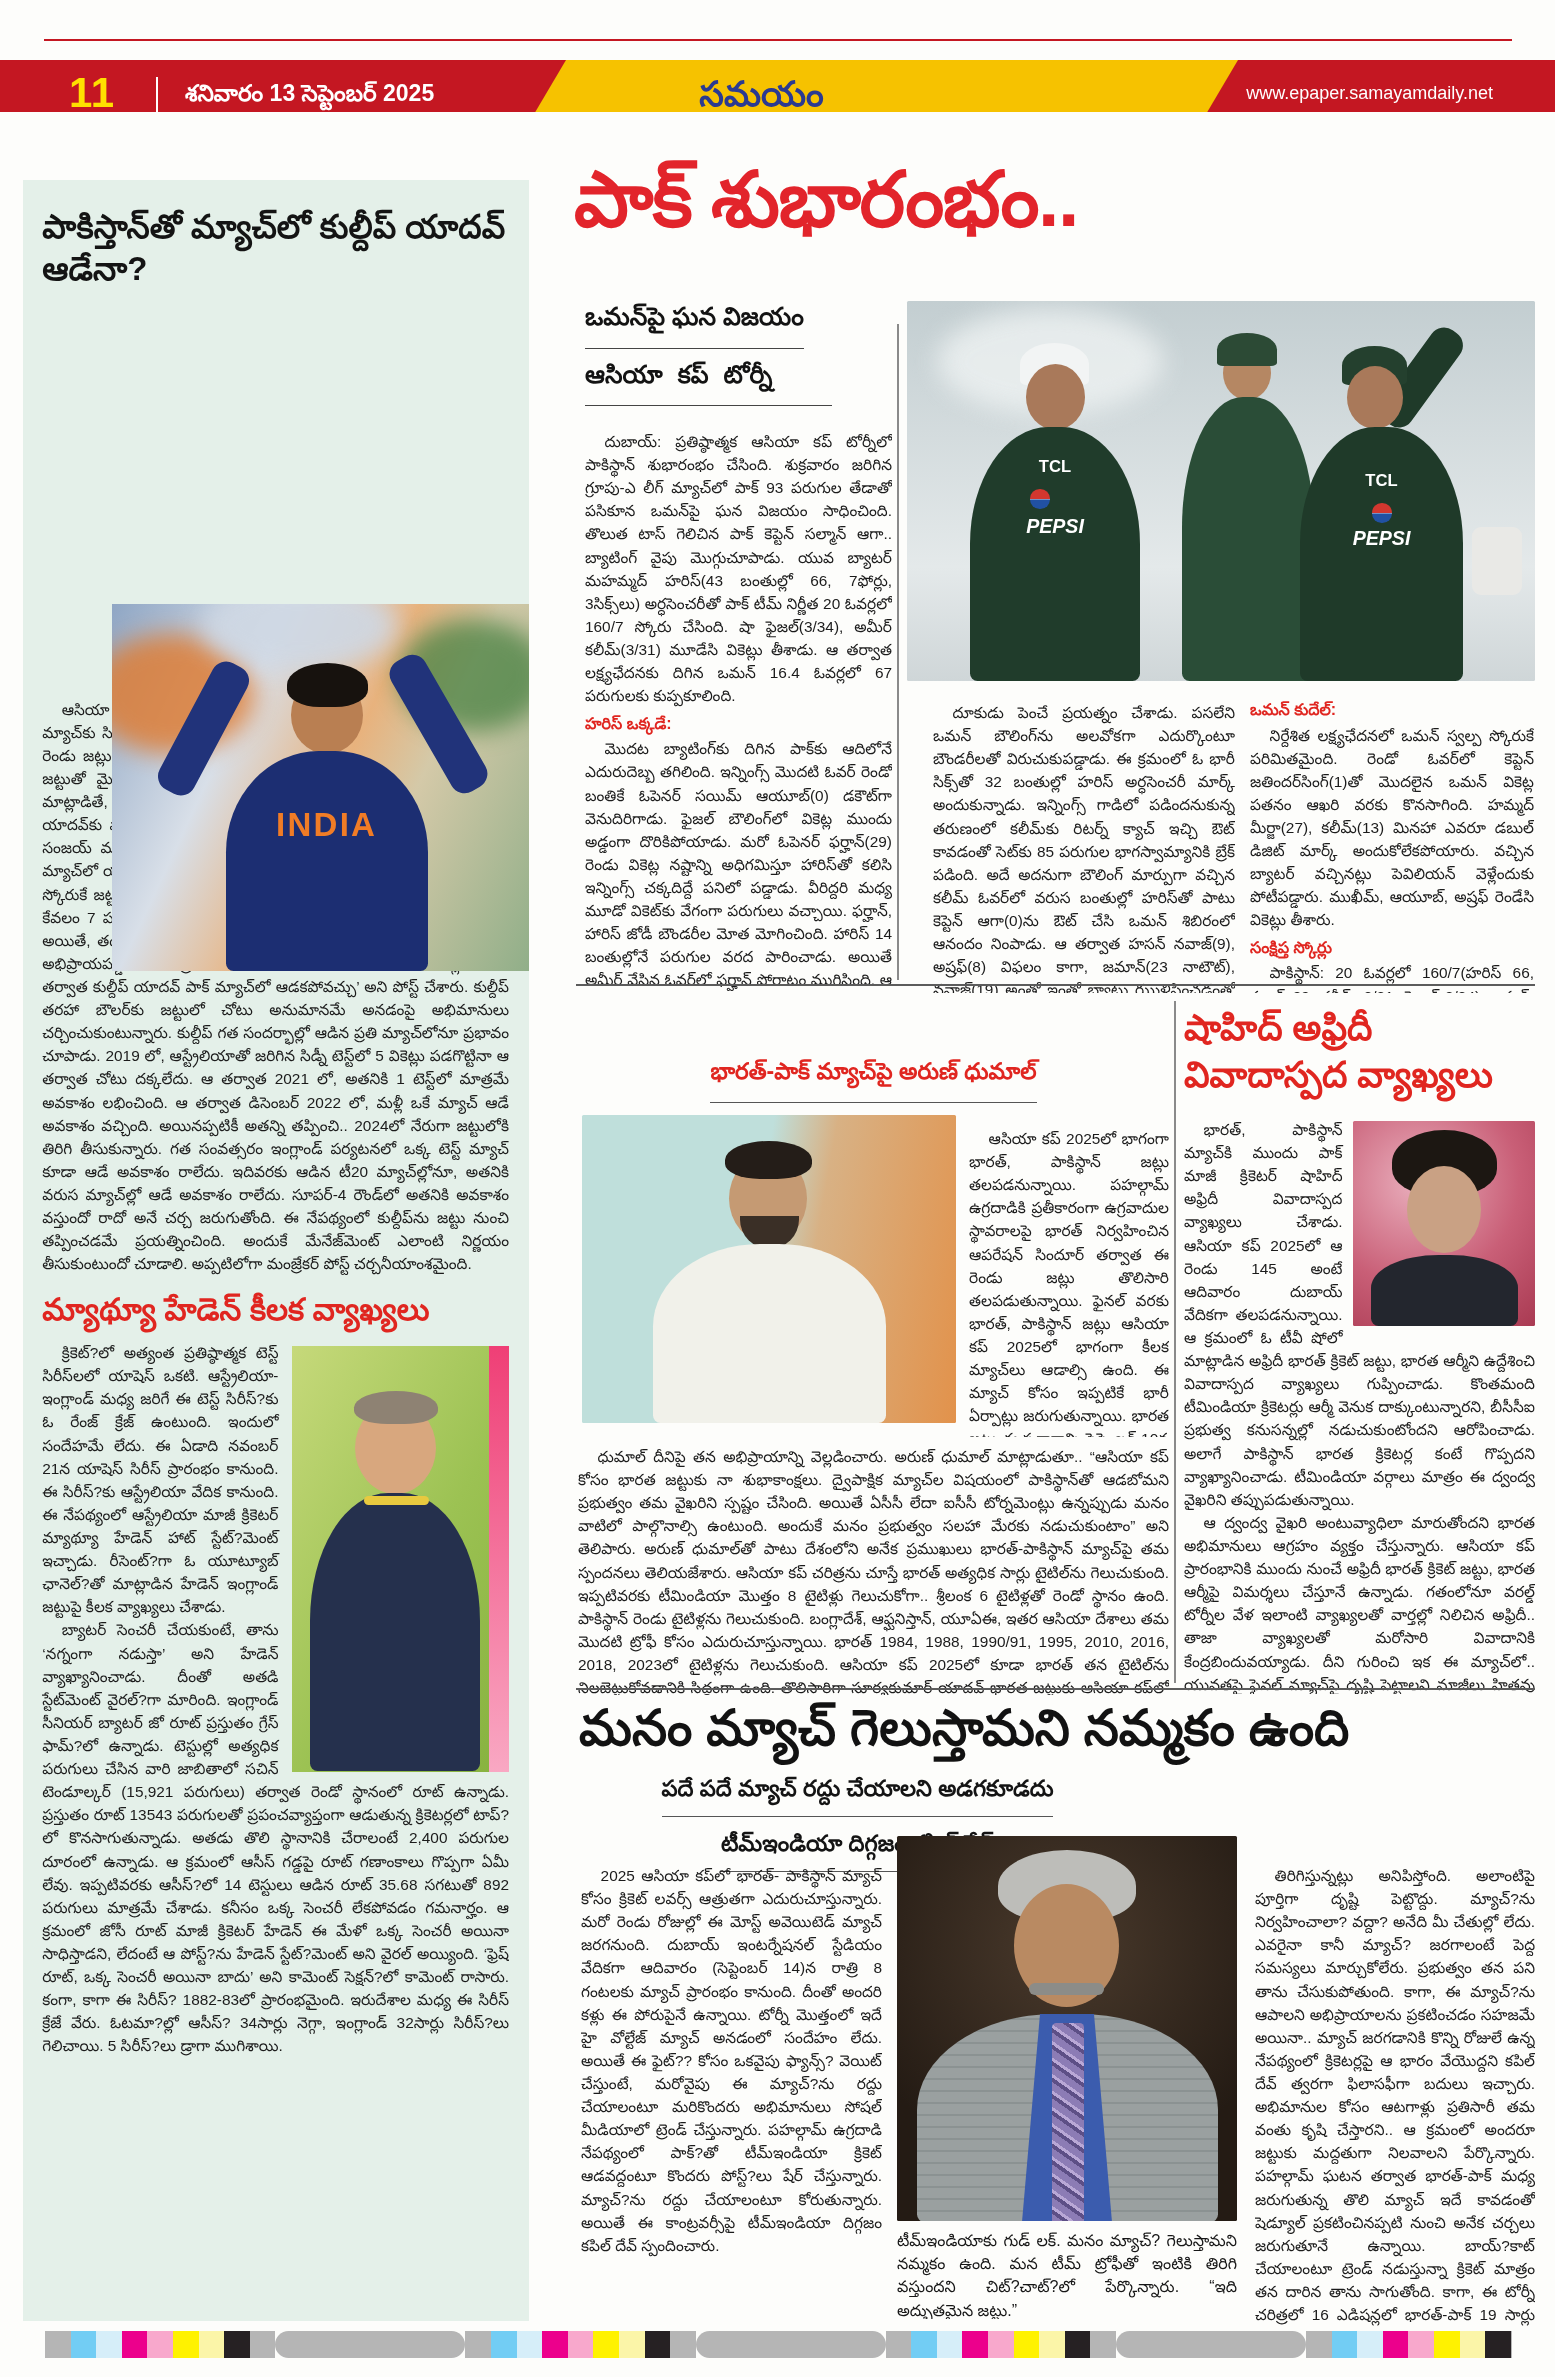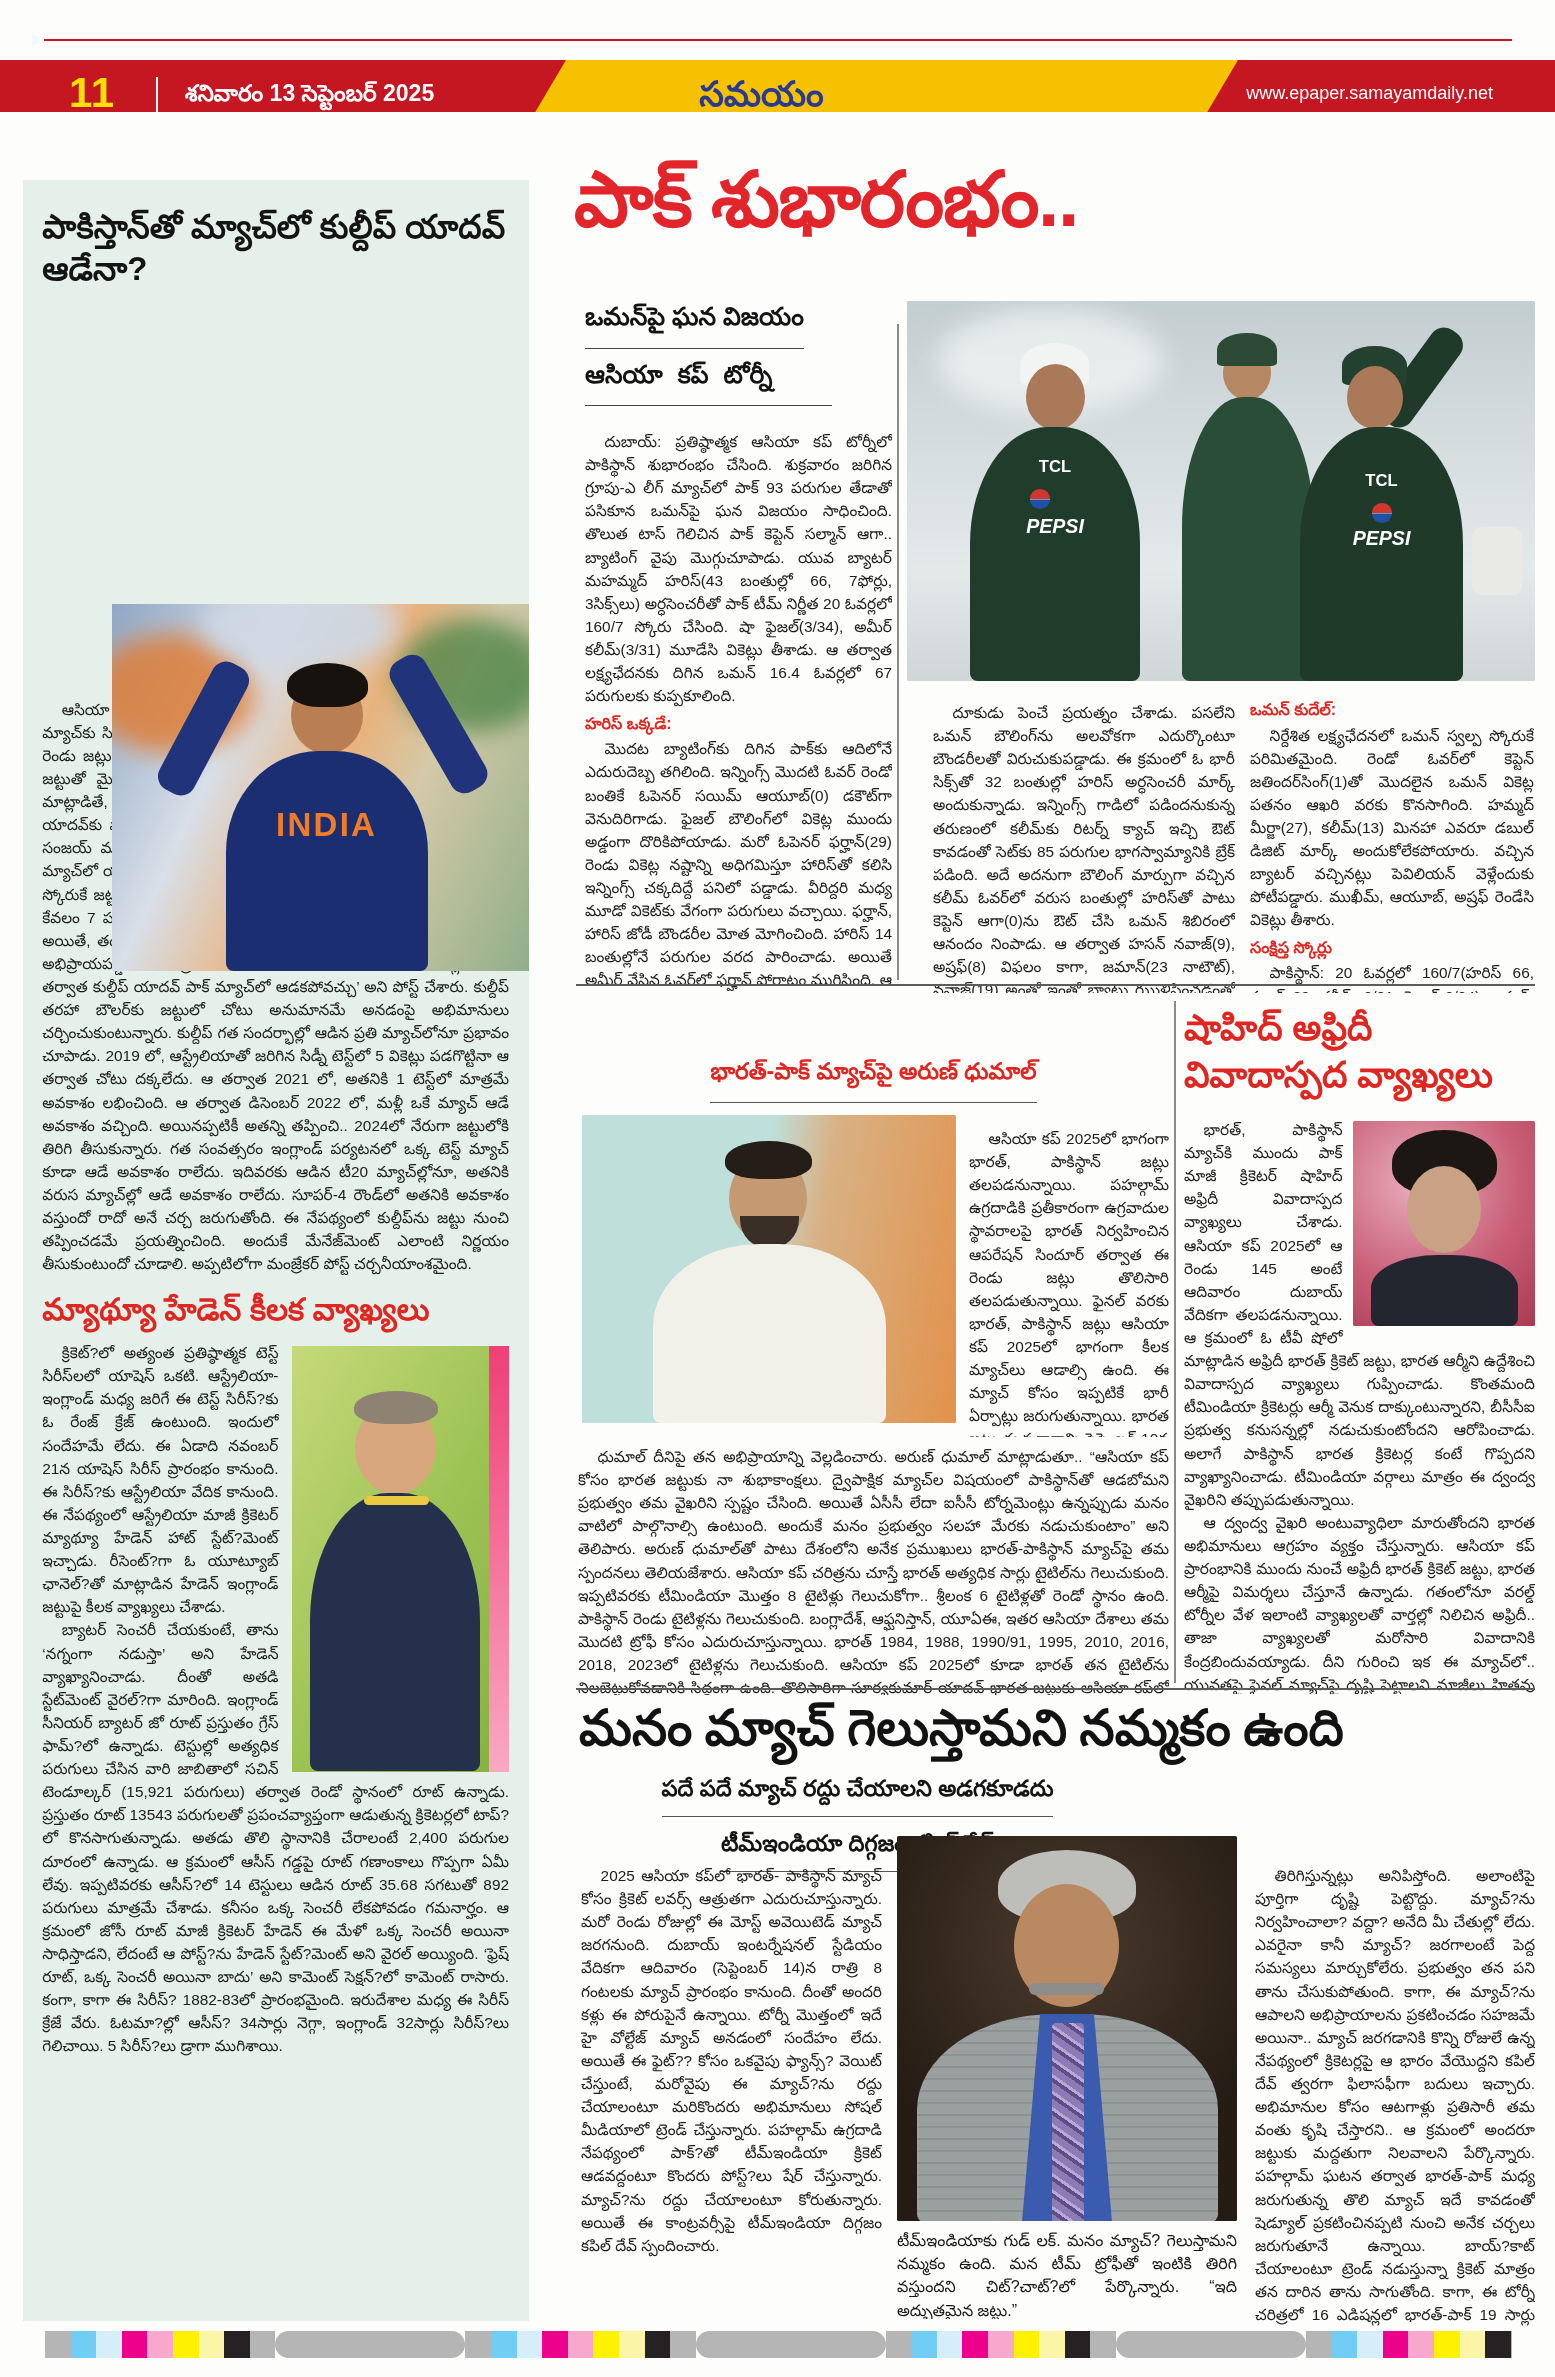--- a/index.html
+++ b/index.html
@@ -66,21 +66,21 @@
   .dhumal-by span{display:inline-block;font-size:23px;font-weight:bold;color:#e02620;padding-bottom:12px;border-bottom:1.5px solid #555;}
   .dhumal-colr{position:absolute;left:969px;top:1115px;width:200px;height:310px;}
   .dhumal-wide{position:absolute;left:578px;top:1433px;width:591px;height:250px;}
   .vrule2{position:absolute;left:1174px;top:1001px;height:682px;}
   
   .afridi-head{position:absolute;left:1184px;top:1005px;width:354px;font-size:36px;font-weight:bold;color:#e02620;line-height:1.3;}
   .afridi-body{position:absolute;left:1184px;top:1106px;width:351px;height:576px;}
   
   .hrule-bot{position:absolute;left:576px;top:1688px;width:959px;}
   .kapil-head{position:absolute;left:579px;top:1699px;width:957px;font-size:50px;font-weight:bold;color:#121212;
-              white-space:nowrap;overflow:hidden;font-family:Liberation Serif, serif;}
+              white-space:nowrap;overflow:hidden;}
   .kapil-subs{position:absolute;left:594px;top:1776px;width:527px;text-align:center;}
   .kapil-subs .s{display:inline-block;font-size:22.6px;font-weight:bold;color:#141414;padding-bottom:9px;border-bottom:1.5px solid #555;}
   .kapil-col1{position:absolute;left:581px;top:1852px;width:301px;height:465px;}
   .kapil-cap{position:absolute;left:897px;top:2229px;width:340px;height:90px;font-size:16px;line-height:1.45;text-align:justify;overflow:hidden;}
   .kapil-col3{position:absolute;left:1255px;top:1852px;width:280px;height:465px;}
   
   .cbar{position:absolute;left:45px;top:2331px;width:1467px;height:27px;display:flex;gap:0;overflow:hidden;}
   .patch{width:25.6px;height:27px;flex:0 0 auto;}
   .patch.long{width:190px;border-radius:13.5px;}
 </style>

